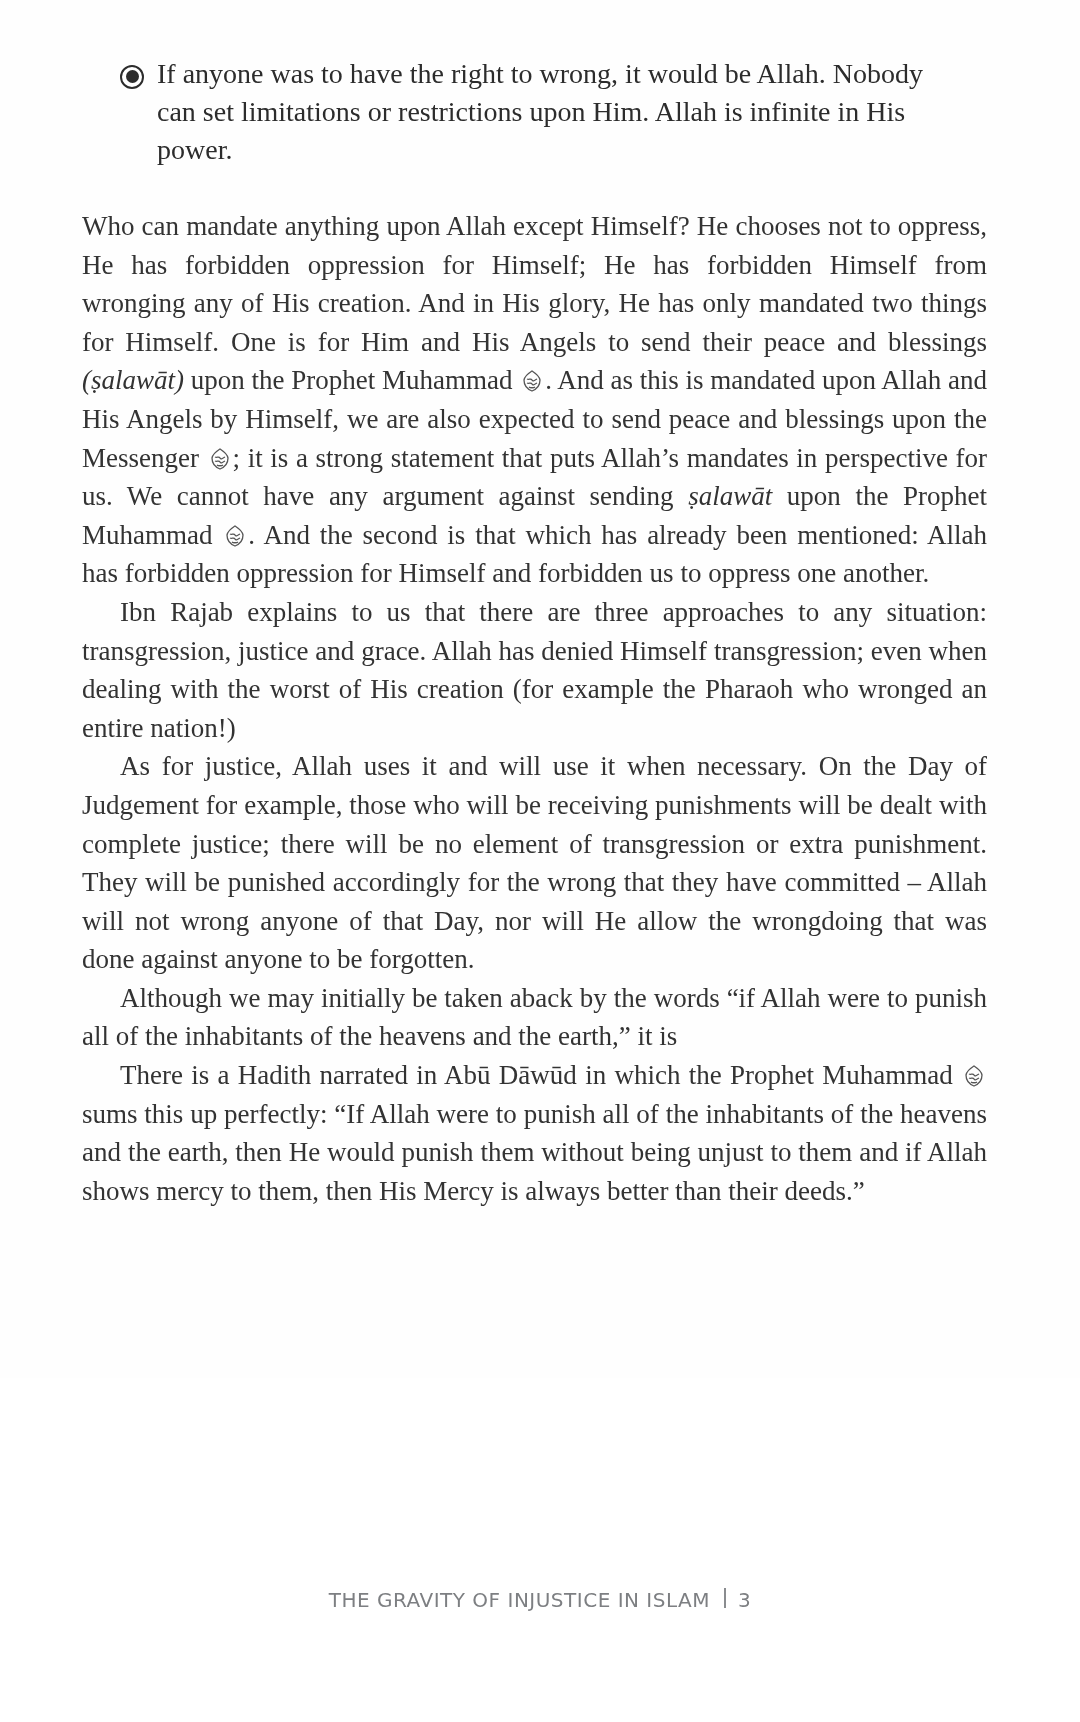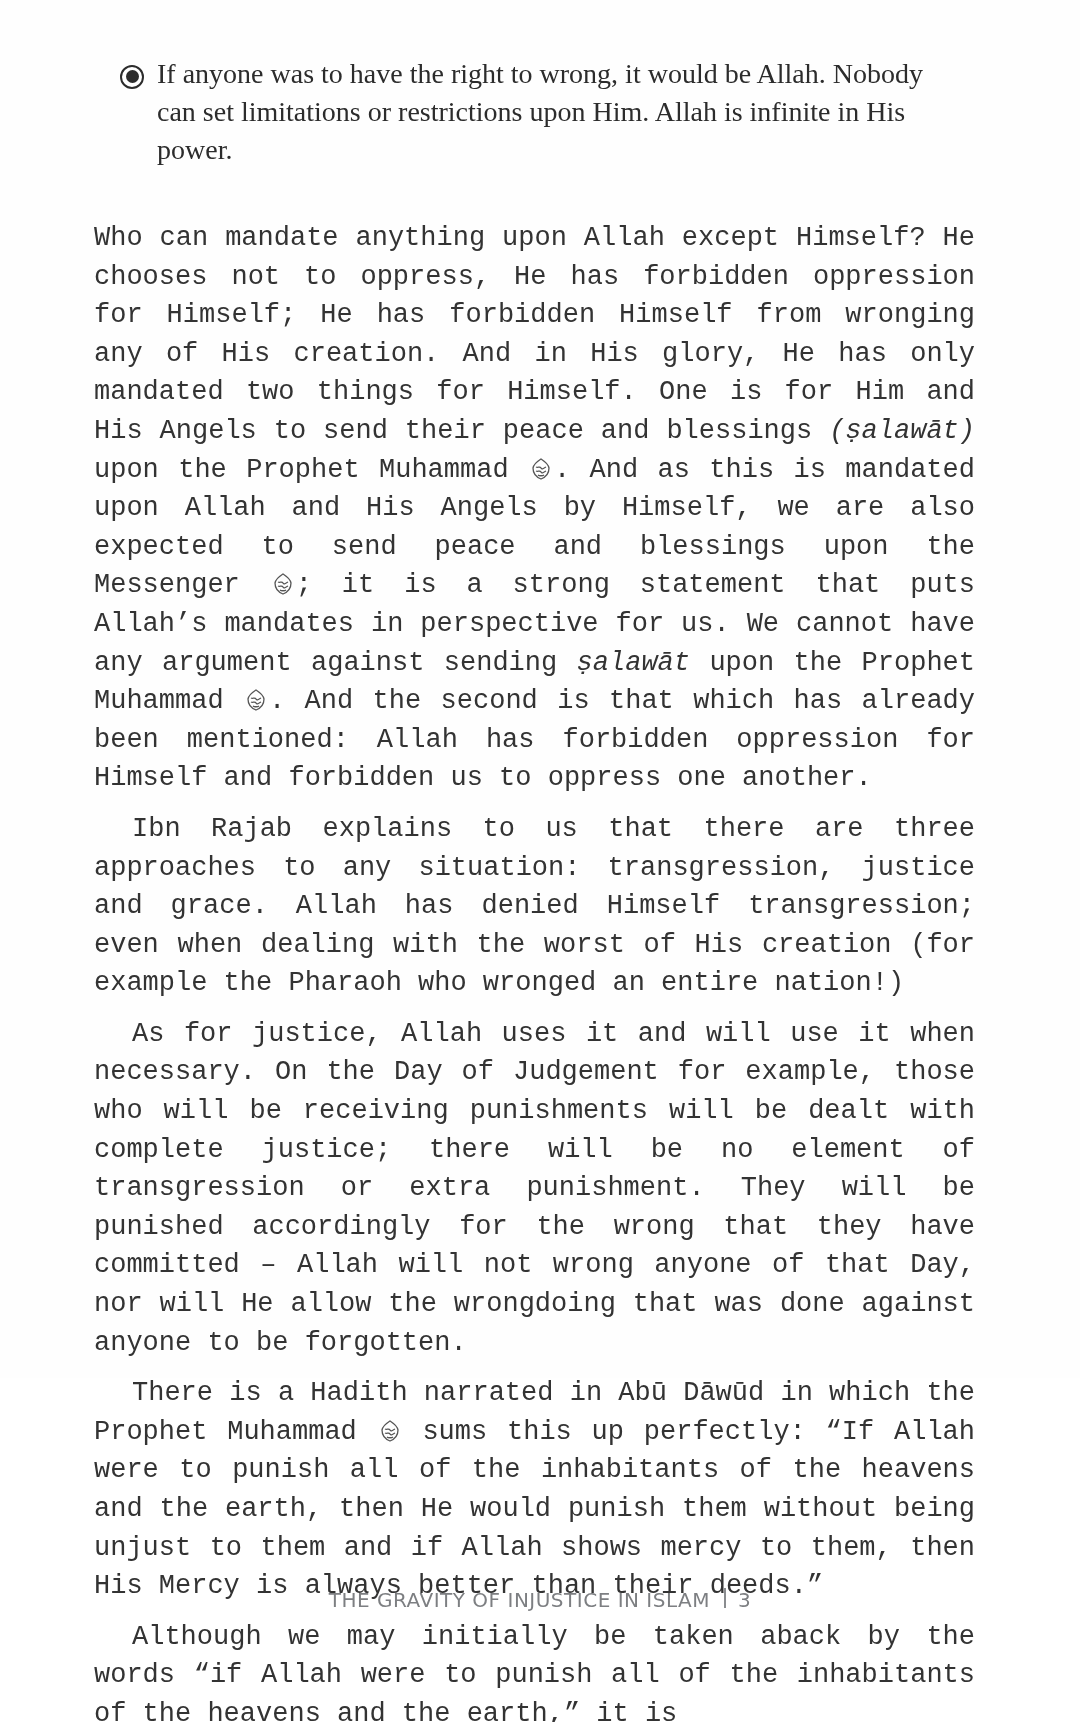--- a/index.html
+++ b/index.html
@@ -70,23 +70,22 @@
       position: absolute;
       left: 82px;
       top: 207px;
       width: 905px;
       font-size: 27px;
       line-height: 38.6px;
       text-align: justify;
       color: #333333;
     }
     .body-text p {
-      margin: 12px;
+      margin: 0;
       text-indent: 38px;
-      font-family: Liberation Mono, monospace;
     }
     .body-text p.no-indent {
       text-indent: 0;
     }
     .pbuh {
       display: inline-block;
       width: 22px;
       height: 24px;
       vertical-align: -4px;
       margin: 0 2px;
@@ -143,27 +142,27 @@
           </svg></span><span>; it is a strong statement that puts Allah’s mandates in perspective for us. We cannot have any argument against sending </span><em>ṣalawāt</em><span> upon the Prophet Muhammad </span><span class="pbuh"><svg viewBox="0 0 22 24">
             <g fill="none" stroke="#555" stroke-width="1.3">
               <path d="M11 2c-3 2-7 4-8 9 0 5 3 9 8 11 5-2 8-6 8-11-1-5-5-7-8-9z"></path>
               <path d="M6 10c2 1 4-1 5 1s3 0 5-1"></path>
               <path d="M6 14c2 1 4-1 5 1s3 0 5-1"></path>
               <path d="M8 18c1 1 5 1 6 0"></path>
             </g>
           </svg></span><span>. And the second is that which has already been mentioned: Allah has forbidden oppression for Himself and forbidden us to oppress one another.</span></p>
       <p><span>Ibn Rajab explains to us that there are three approaches to any situation: transgression, justice and grace. Allah has denied Himself transgression; even when dealing with the worst of His creation (for example the Pharaoh who wronged an entire nation!)</span></p>
       <p><span>As for justice, Allah uses it and will use it when necessary. On the Day of Judgement for example, those who will be receiving punishments will be dealt with complete justice; there will be no element of transgression or extra punishment. They will be punished accordingly for the wrong that they have committed – Allah will not wrong anyone of that Day, nor will He allow the wrongdoing that was done against anyone to be forgotten.</span></p>
+      <p><span>Although we may initially be taken aback by the words “if Allah were to punish all of the inhabitants of the heavens and the earth,” it is</span></p>
       <p><span>There is a Hadith narrated in Abū Dāwūd in which the Prophet Muhammad </span><span class="pbuh"><svg viewBox="0 0 22 24">
             <g fill="none" stroke="#555" stroke-width="1.3">
               <path d="M11 2c-3 2-7 4-8 9 0 5 3 9 8 11 5-2 8-6 8-11-1-5-5-7-8-9z"></path>
               <path d="M6 10c2 1 4-1 5 1s3 0 5-1"></path>
               <path d="M6 14c2 1 4-1 5 1s3 0 5-1"></path>
               <path d="M8 18c1 1 5 1 6 0"></path>
             </g>
           </svg></span><span> sums this up perfectly: “If Allah were to punish all of the inhabitants of the heavens and the earth, then He would punish them without being unjust to them and if Allah shows mercy to them, then His Mercy is always better than their deeds.”</span></p>
-      <p><span>Although we may initially be taken aback by the words “if Allah were to punish all of the inhabitants of the heavens and the earth,” it is</span></p>
     </div>
 
   <div class="footer">
     <span>THE GRAVITY OF INJUSTICE IN ISLAM</span><span class="sep"></span><span>3</span>
   </div>
 </div>
 
 </body></html>

